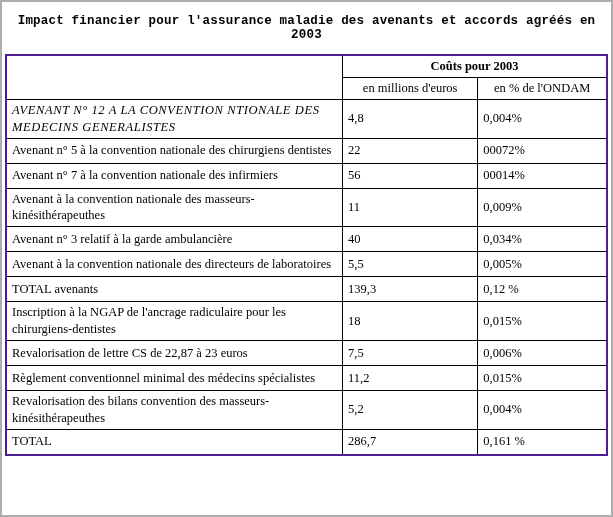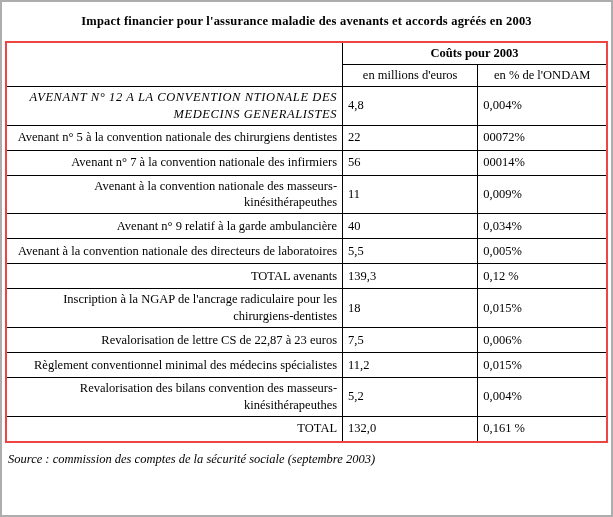--- a/index.html
+++ b/index.html
@@ -20,25 +20,26 @@
     border: 2px solid #adadad;
     padding: 4px 3px 4px 3px;
     background: #ffffff;
   }
   .page-title {
     font-size: 12.5px;
     font-weight: bold;
     text-align: center;
     margin: 8px 0 12px 0;
     letter-spacing: 0.2px;
+    font-family: Liberation Mono, monospace;
   }
   table.impact-table {
     border-collapse: collapse;
     width: 100%;
-    border: 2px solid #ef4444;
+    border: 2px solid #4c1d95;
     table-layout: fixed;
   }
   table.impact-table col.c-label { width: 56%; }
   table.impact-table col.c-mill  { width: 22.5%; }
   table.impact-table col.c-pct   { width: 21.5%; }
   table.impact-table th,
   table.impact-table td {
     border: 1px solid #000000;
     font-size: 12.5px;
     padding: 2px 5px;
@@ -50,21 +51,21 @@
     text-align: center;
     font-size: 13px;
     padding: 3px 4px;
   }
   th.col-header {
     font-weight: normal;
     text-align: center;
     font-size: 12.5px;
     padding: 2px 2px;
   }
-  td.label-cell { text-align: right; }
+  td.label-cell { text-align: left; }
   td.num-cell   { text-align: left; }
   tr.bold-row td { font-weight: normal; }
   td.italic-caps {
     font-style: italic;
     letter-spacing: 0.6px;
   }
   .source-line {
     font-style: italic;
     font-size: 12.5px;
     margin: 9px 0 0 3px;
@@ -109,21 +110,21 @@
           <td class="label-cell">Avenant n° 7 à la convention nationale des infirmiers</td>
           <td class="num-cell">56</td>
           <td class="num-cell">00014%</td>
         </tr>
         <tr>
           <td class="label-cell">Avenant à la convention nationale des masseurs-kinésithérapeuthes</td>
           <td class="num-cell">11</td>
           <td class="num-cell">0,009%</td>
         </tr>
         <tr>
-          <td class="label-cell">Avenant n° 9 relatif à la garde ambulancière</td>
+          <td class="label-cell">Avenant n° 3 relatif à la garde ambulancière</td>
           <td class="num-cell">40</td>
           <td class="num-cell">0,034%</td>
         </tr>
         <tr>
           <td class="label-cell">Avenant à la convention nationale des directeurs de laboratoires</td>
           <td class="num-cell">5,5</td>
           <td class="num-cell">0,005%</td>
         </tr>
         <tr class="bold-row">
           <td class="label-cell">TOTAL avenants</td>
@@ -145,21 +146,20 @@
           <td class="num-cell">11,2</td>
           <td class="num-cell">0,015%</td>
         </tr>
         <tr>
           <td class="label-cell">Revalorisation des bilans convention des masseurs-kinésithérapeuthes</td>
           <td class="num-cell">5,2</td>
           <td class="num-cell">0,004%</td>
         </tr>
         <tr class="bold-row">
           <td class="label-cell">TOTAL</td>
-          <td class="num-cell">132,0</td>
+          <td class="num-cell">286,7</td>
           <td class="num-cell">0,161 %</td>
         </tr>
       </tbody>
   </table>
 
-  <div class="source-line">Source : commission des comptes de la sécurité sociale  (septembre 2003)</div>
 
 </div>
 
 </body></html>

